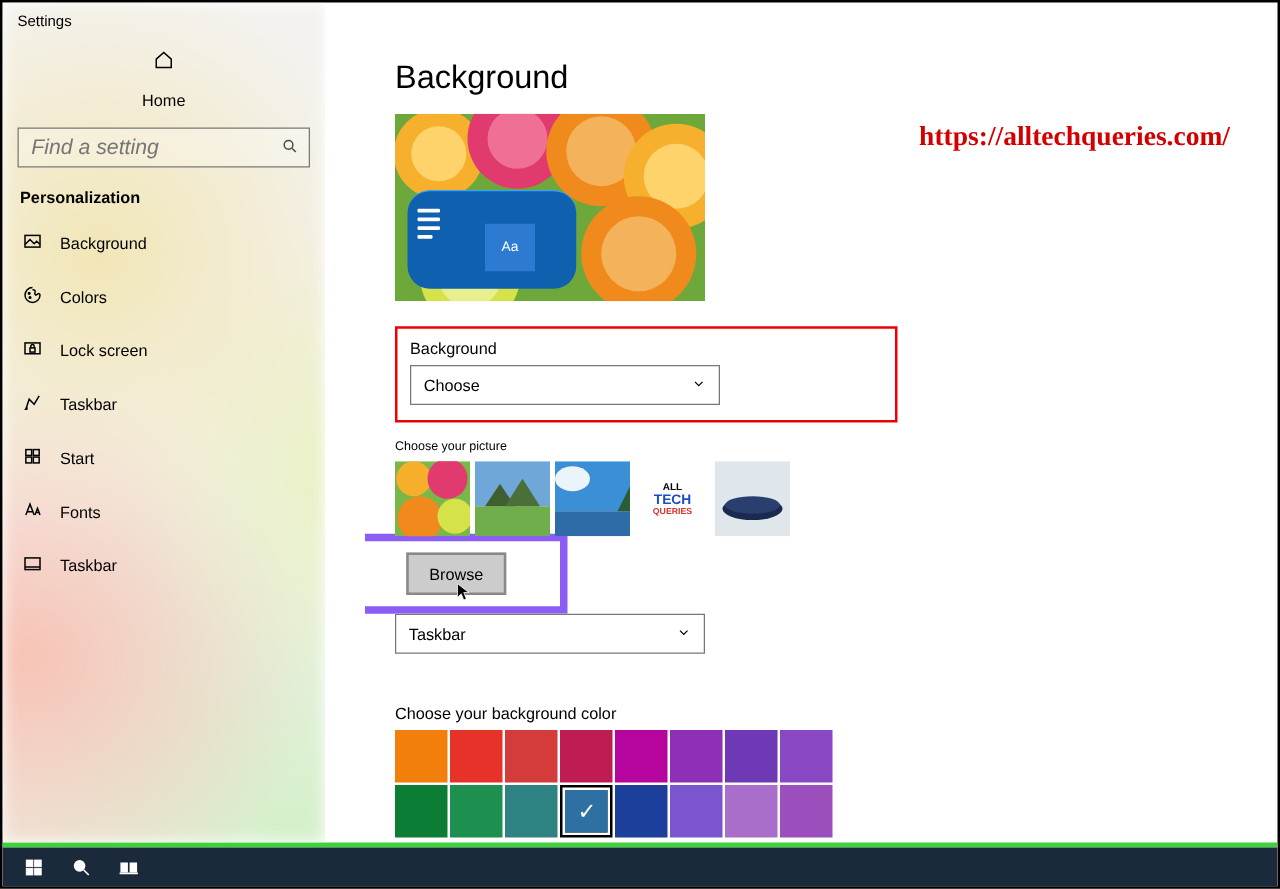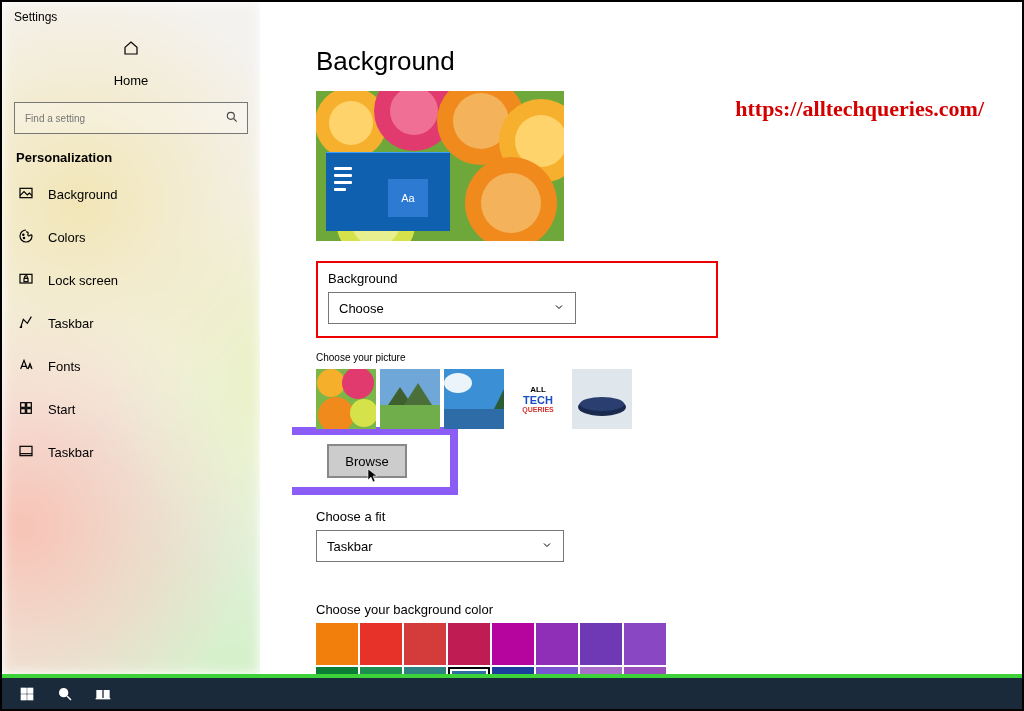--- a/index.html
+++ b/index.html
@@ -11,42 +11,42 @@
     radial-gradient(circle at 110% 55%, #e9f1c0 0%, rgba(233,241,192,0) 40%),
     radial-gradient(circle at 8% 78%, #f7c3b6 0%, rgba(247,195,182,0) 40%),
     radial-gradient(circle at 90% 100%, #d4f0c9 0%, rgba(212,240,201,0) 45%),
     #f4f2ef;
     filter:blur(6px);z-index:0;}
   .sidebar-inner{position:relative;z-index:1;padding:0;}
   .window-title{font-size:12px;padding:8px 12px 6px;}
   .home-row{display:flex;align-items:center;gap:14px;padding:10px 16px;cursor:pointer;flex-direction:column;}
   .home-row svg{width:16px;height:16px;}
   .search-wrap{margin:4px 12px 10px;border:1px solid #777;height:30px;display:flex;align-items:center;padding:0 8px;justify-content:space-between;background:rgba(255,255,255,0.25);}
-  .search-wrap input{border:none;background:transparent;outline:none;font-size:10px;color:#a21caf;width:180px;}
+  .search-wrap input{border:none;background:transparent;outline:none;font-size:17px;font-style:italic;color:#a21caf;width:180px;}
   .search-wrap svg{width:14px;height:14px;opacity:.7;}
   .section-title{font-weight:600;font-size:13px;padding:6px 14px 8px;}
   .nav-item{display:flex;align-items:center;gap:14px;padding:12px 16px;cursor:pointer;font-size:13px;}
   .nav-item svg{width:16px;height:16px;flex:0 0 16px;}
   .main{flex:1;padding:14px 24px 0;overflow:hidden;position:relative;}
   .page-title{font-size:26px;font-weight:400;margin:30px 0 14px;}
   .preview{width:248px;height:150px;position:relative;overflow:hidden;}
   .preview .fruit{position:absolute;inset:0;}
-  .preview .panel{position:absolute;left:10px;bottom:10px;width:124px;height:78px;background:#0f61b0;border-top:1px solid #3aa0ff;}
+  .preview .panel{position:absolute;left:10px;bottom:10px;width:135px;height:78px;background:#0f61b0;border-top:1px solid #3aa0ff;border-radius:18px;}
   .preview .panel .bar{height:3px;width:18px;background:#fff;margin:4px 0;border-radius:1px;}
   .preview .panel .bars{position:absolute;left:8px;top:10px;}
   .preview .panel .aa{position:absolute;left:62px;top:26px;width:40px;height:38px;background:#2c7ad2;color:#fff;font-size:11px;display:flex;align-items:center;justify-content:center;}
   .group-label{font-size:13px;margin-bottom:6px;}
   .highlight1{border:2px solid #ef0000;padding:8px 140px 12px 10px;margin-top:20px;width:fit-content;}
   .dropdown{width:226px;height:30px;border:1px solid #777;background:#fff;display:flex;align-items:center;justify-content:space-between;padding:0 10px;cursor:pointer;font-size:13px;}
   .dropdown svg{width:12px;height:12px;}
   .choose-label{margin-top:14px;font-size:10px;margin-bottom:6px;}
   .thumbs{display:flex;gap:4px;}
   .thumb{width:60px;height:60px;cursor:pointer;}
   .thumb svg{width:100%;height:100%;}
-  .highlight2{border:8px solid #8b5cf6;width:166px;height:52px;display:flex;align-items:center;justify-content:center;margin-top:-2px;margin-left:-40px;}
+  .highlight2{border:6px solid #8b5cf6;width:166px;height:52px;display:flex;align-items:center;justify-content:center;margin-top:-2px;margin-left:-40px;}
   .browse-btn{width:76px;height:30px;border:2px solid #888;background:#ccc;display:flex;align-items:center;justify-content:center;cursor:pointer;font-size:13px;position:relative;}
   .cursor{position:absolute;left:38px;top:22px;}
   .fit-label{margin-top:14px;font-size:13px;margin-bottom:6px;}
   .color-label{margin-top:40px;font-size:13px;margin-bottom:6px;}
   .swatches{display:flex;flex-wrap:wrap;width:360px;gap:2px;}
   .swatch{width:42px;height:42px;cursor:pointer;position:relative;}
   .swatch.selected{outline:2px solid #fff;outline-offset:-4px;}
   .swatch.selected::after{content:"✓";color:#fff;font-size:18px;position:absolute;left:14px;top:10px;}
   .watermark{position:absolute;right:38px;top:94px;color:#d40000;font-family:"Times New Roman",serif;font-size:22px;font-weight:700;}
   .green-strip{height:4px;background:#3dd23a;}
@@ -102,33 +102,33 @@
       </div>
       <div class="nav-item">
         <span><svg viewBox="0 0 24 24" fill="none" stroke="#000" stroke-width="1.8">
               <path d="M4 20 L8 8 L14 14 L20 4"></path>
               <path d="M6 18 L4 20 L6 20"></path>
             </svg></span>
         <span>Taskbar</span>
       </div>
       <div class="nav-item">
         <span><svg viewBox="0 0 24 24" fill="none" stroke="#000" stroke-width="1.8">
-              <path d="M4 18 L9 5 L14 18 M6 14 H12"></path>
-              <path d="M15 18 L18 10 L21 18 M16 15 H20"></path>
-            </svg></span>
-        <span>Fonts</span>
-      </div>
-      <div class="nav-item">
-        <span><svg viewBox="0 0 24 24" fill="none" stroke="#000" stroke-width="1.8">
               <rect x="4" y="4" width="7" height="7"></rect>
               <rect x="13" y="4" width="7" height="7"></rect>
               <rect x="4" y="13" width="7" height="7"></rect>
               <rect x="13" y="13" width="7" height="7"></rect>
             </svg></span>
         <span>Start</span>
+      </div>
+      <div class="nav-item">
+        <span><svg viewBox="0 0 24 24" fill="none" stroke="#000" stroke-width="1.8">
+              <path d="M4 18 L9 5 L14 18 M6 14 H12"></path>
+              <path d="M15 18 L18 10 L21 18 M16 15 H20"></path>
+            </svg></span>
+        <span>Fonts</span>
       </div>
       <div class="nav-item">
         <span><svg viewBox="0 0 24 24" fill="none" stroke="#000" stroke-width="1.8">
               <rect x="3" y="5" width="18" height="14"></rect>
               <line x1="3" y1="16" x2="21" y2="16"></line>
             </svg></span>
         <span>Taskbar</span>
       </div>
     </div>
   </div>
@@ -209,21 +209,20 @@
 
     <div class="highlight2">
       <div class="browse-btn">
         <span>Browse</span>
         <span class="cursor"><svg width="14" height="16" viewBox="0 0 14 16">
               <path d="M1 1 L1 12 L4 9 L6 14 L8 13 L6 8 L10 8 Z" fill="#000" stroke="#fff" stroke-width="0.6"></path>
             </svg></span>
       </div>
     </div>
 
-    <div class="fit-label">Choose a fit</div>
     <div class="dropdown">
       <span>Taskbar</span>
       <span><svg viewBox="0 0 24 24" fill="none" stroke="#000" stroke-width="2">
             <path d="M6 9 L12 15 L18 9"></path>
           </svg></span>
     </div>
 
     <div class="color-label">Choose your background color</div>
     <div class="swatches" id="swatches">
         <div class="swatch" style="background: rgb(242, 127, 12);"></div>

